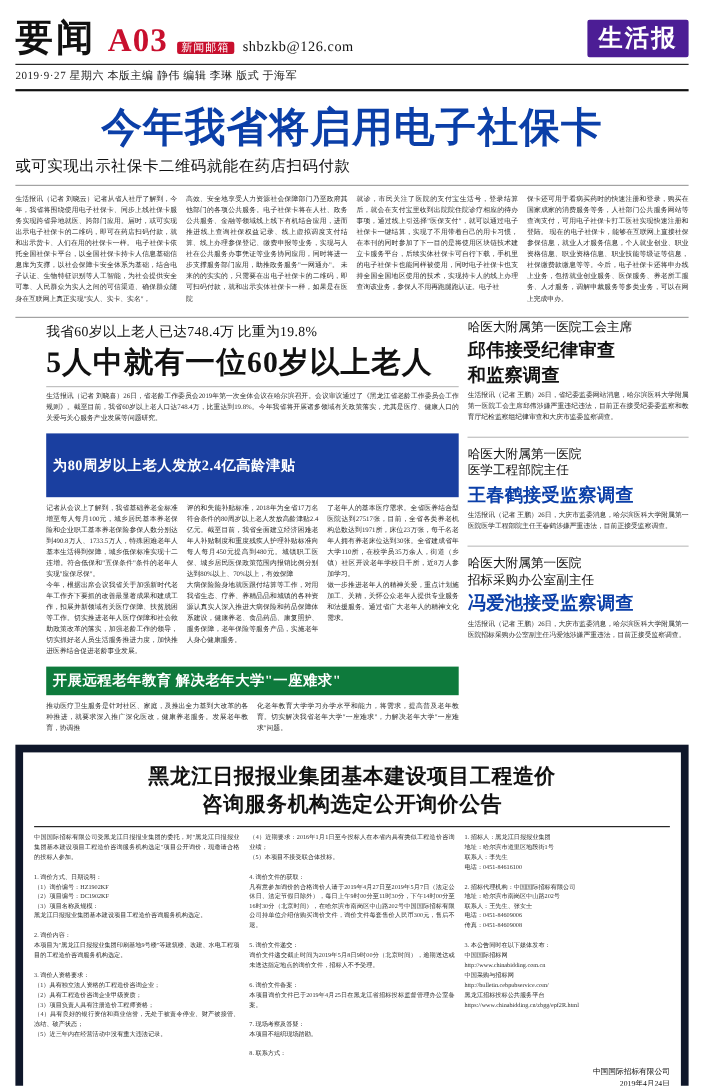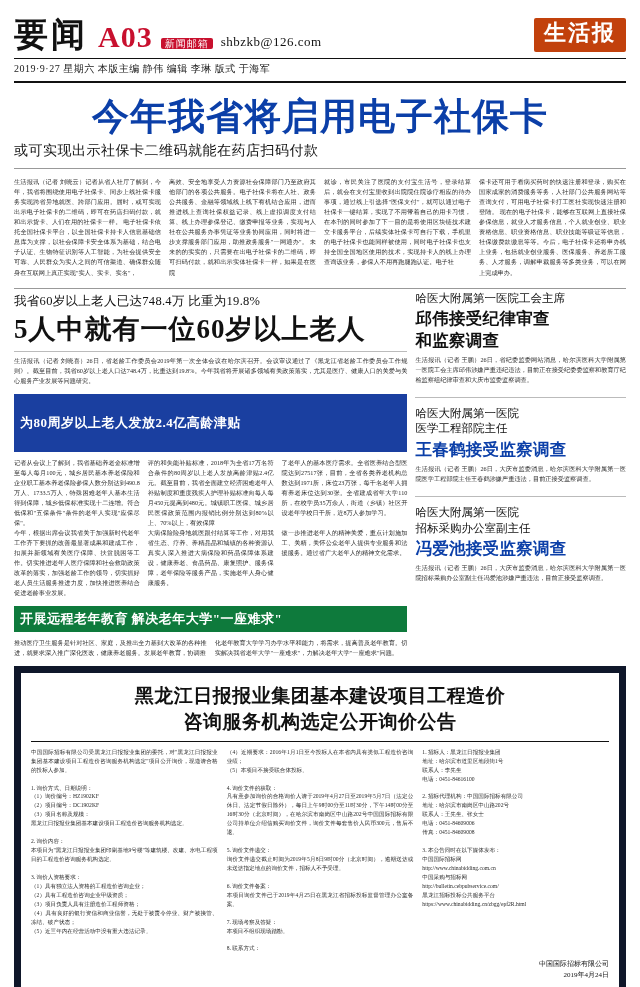--- a/index.html
+++ b/index.html
@@ -23,23 +23,23 @@
   .mast-page{
     font-size:30px;font-weight:bold;color:#c8102e;letter-spacing:1px;line-height:1;
     margin-left:2px;
   }
   .mast-tag{
     background:#c8102e;color:#fff;font-size:10px;padding:0 4px;border-radius:2px;
     line-height:1.1;margin-bottom:3px;letter-spacing:1px;
   }
   .mast-mail{font-size:13px;color:#111;margin-bottom:2px;letter-spacing:.5px;}
   .mast-logo{
-    margin-left:auto;background:#c2410c;color:#fff;font-size:22px;font-weight:bold;
+    margin-left:auto;background:#4c1d95;color:#fff;font-size:22px;font-weight:bold;
     padding:4px 10px;letter-spacing:2px;border-radius:2px;line-height:1.2;
-    font-family:Liberation Mono, monospace;
+    font-family:Liberation Sans, sans-serif;
   }
   .mast-rule{border-top:1px solid #111;margin-top:6px;}
   .mast-sub{font-size:10px;color:#222;padding:3px 0 5px;letter-spacing:.5px;}
   .mast-rule2{border-top:2px solid #111;}
 
   
   .headline{
     color:#0b3fa8;font-size:37px;font-weight:bold;letter-spacing:1px;
     text-align:center;padding:14px 0 4px;line-height:1.1;
     font-family:"Liberation Serif", serif;
@@ -51,21 +51,21 @@
 
   
   .cols5{display:flex;gap:8px;padding:8px 0 10px;}
   .col{
     flex:1;font-size:6.2px;line-height:1.62;text-align:justify;color:#2a2a2a;
     font-family:"Liberation Serif", serif;
     -webkit-hyphens:auto;
   }
 
   
-  .mid{display:flex;gap:8px;}
+  .mid{display:flex;gap:8px;margin-left:28px;}
   .mid-left{width:396px;}
   .mid-right{width:212px;}
 
   .kicker{
     font-size:12.5px;color:#111;letter-spacing:.3px;padding:4px 0 2px;
   }
   .big-head{
     font-size:27px;font-weight:bold;letter-spacing:1px;color:#111;
     padding:2px 0 6px;line-height:1.15;
   }

